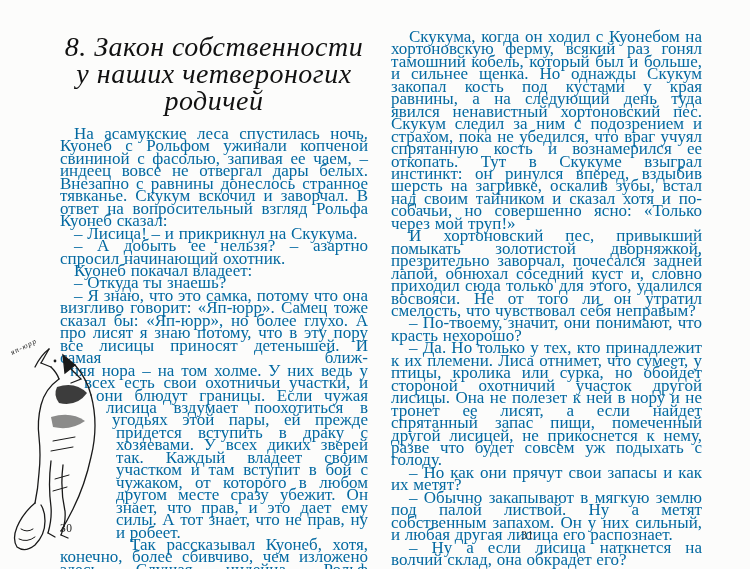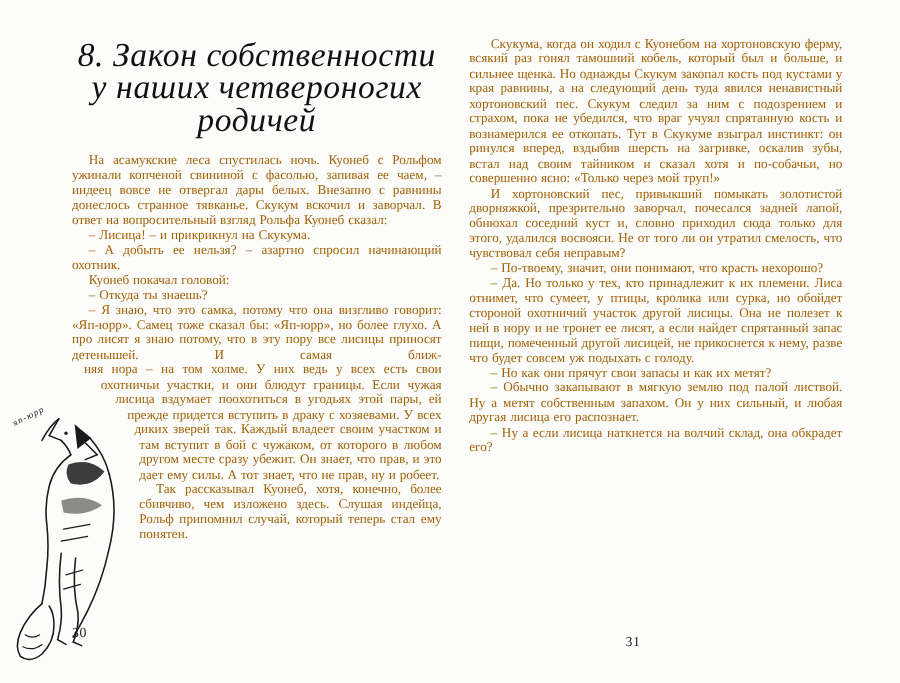--- a/index.html
+++ b/index.html
@@ -19,25 +19,25 @@
     font-style:italic;
     font-family:"Liberation Serif", serif;
     text-align:center;
     font-size:28px;
     line-height:27px;
     letter-spacing:0.5px;
     color:#111;
     margin-bottom:14px;
   }
   .body-par {
-    font-size:11px;
+    font-size:17px;
     line-height:12.45px;
     text-align:justify;
     word-spacing:0.5px;
-    color:#a16207;
+    color:#0369a1;
   }
   .col-left  .body-par { text-indent:14px; }
   .col-right .body-par { text-indent:18px; }
   .no-indent { text-indent:0 !important; }
   .justify-last { text-align-last:justify; }
 
   
   .wrap-step { float:left; clear:left; }
   .s1 { width:10px; height:13px; }
   .s2 { width:24px; height:13px; }
@@ -65,21 +65,21 @@
 
 <div class="page-col col-left">
   <div class="chapter-title">
     <div>8. Закон собственности</div>
     <div>у наших четвероногих родичей</div>
   </div>
 
   <p class="body-par">На асамукские леса спустилась ночь. Куонеб с Рольфом ужинали копченой свининой с фасолью, запивая ее чаем, – индеец вовсе не отвергал дары белых. Внезапно с равнины донеслось странное тявканье. Скукум вскочил и заворчал. В ответ на вопросительный взгляд Рольфа Куонеб сказал:</p>
   <p class="body-par">– Лисица! – и прикрикнул на Скукума.</p>
   <p class="body-par">– А добыть ее нельзя? – азартно спросил начинающий охотник.</p>
-  <p class="body-par">Куонеб покачал головой:</p>
+  <p class="body-par">Куонеб покачал владеет:</p>
   <p class="body-par">– Откуда ты знаешь?</p>
   <p class="body-par justify-last">– Я знаю, что это самка, потому что она визгливо говорит: «Яп-юрр». Самец тоже сказал бы: «Яп-юрр», но более глухо. А про лисят я знаю потому, что в эту пору все лисицы приносят детенышей. И самая ближ-</p>
 
   <span class="wrap-step s1"></span>
   <span class="wrap-step s2"></span>
   <span class="wrap-step s3"></span>
   <span class="wrap-step s4"></span>
   <span class="wrap-step s5"></span>
   <span class="wrap-step s6"></span>
 

